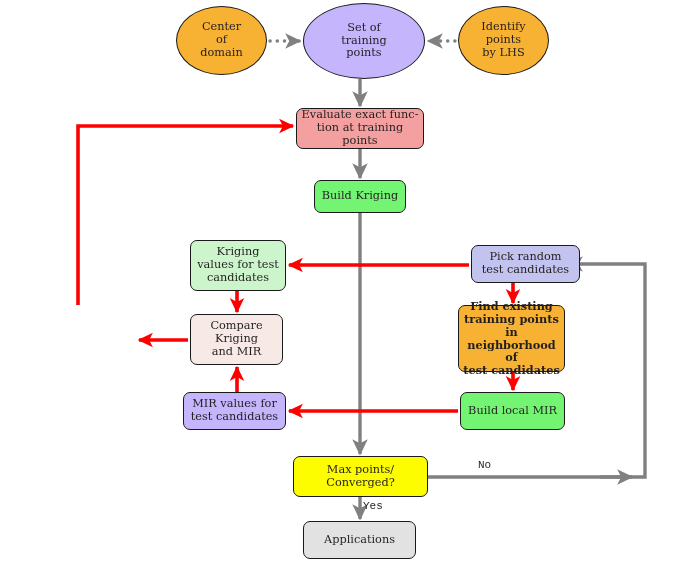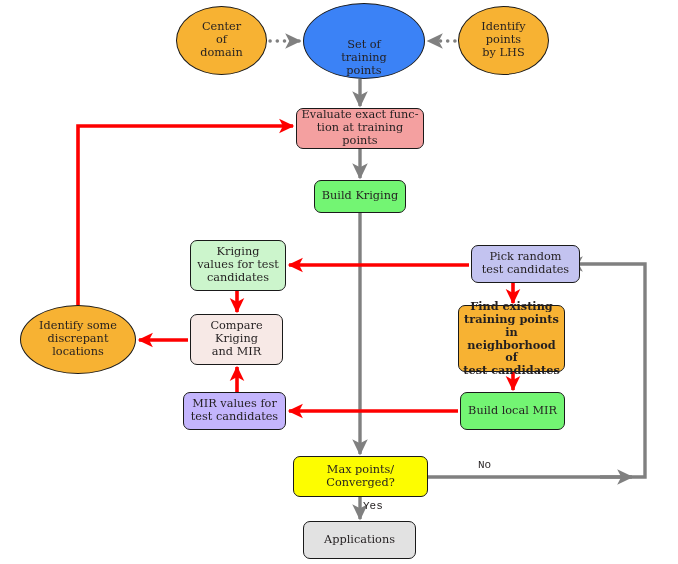--- a/index.html
+++ b/index.html
@@ -107,21 +107,21 @@
   </svg>
 
   <div class="node ellipse" style="left:176px; top:6px; width:91px; height:69px; background:#f7b233;">
     <span class="lbl">
       <span>Center</span><br>
       <span>of</span><br>
       <span>domain</span>
     </span>
   </div>
 
-  <div class="node ellipse" style="left:303px; top:3px; width:122px; height:76px; background:#3b82f6;align-items:flex-end;">
+  <div class="node ellipse" style="left:303px; top:3px; width:122px; height:76px; background:#c4b5fd;">
     <span class="lbl">
       <span>Set of</span><br>
       <span>training</span><br>
       <span>points</span>
     </span>
   </div>
 
   <div class="node ellipse" style="left:458px; top:6px; width:91px; height:69px; background:#f7b233;">
     <span class="lbl">
       <span>Identify</span><br>
@@ -166,27 +166,20 @@
 
   <div class="node box" style="left:458px; top:305px; width:107px; height:67px; background:#f7b233;font-weight:bold;">
     <span class="lbl">
       <span>Find existing</span><br>
       <span>training points in</span><br>
       <span>neighborhood of</span><br>
       <span>test candidates</span>
     </span>
   </div>
 
-  <div class="node ellipse" style="left:20px; top:305px; width:116px; height:69px; background:#f7b233;">
-    <span class="lbl">
-      <span>Identify some</span><br>
-      <span>discrepant</span><br>
-      <span>locations</span>
-    </span>
-  </div>
 
   <div class="node box" style="left:183px; top:392px; width:103px; height:38px; background:#c4b5fd;">
     <span class="lbl">
       <span>MIR values for</span><br>
       <span>test candidates</span>
     </span>
   </div>
 
   <div class="node box" style="left:460px; top:392px; width:105px; height:38px; background:#73f573;">
     <span class="lbl">Build local MIR</span>

